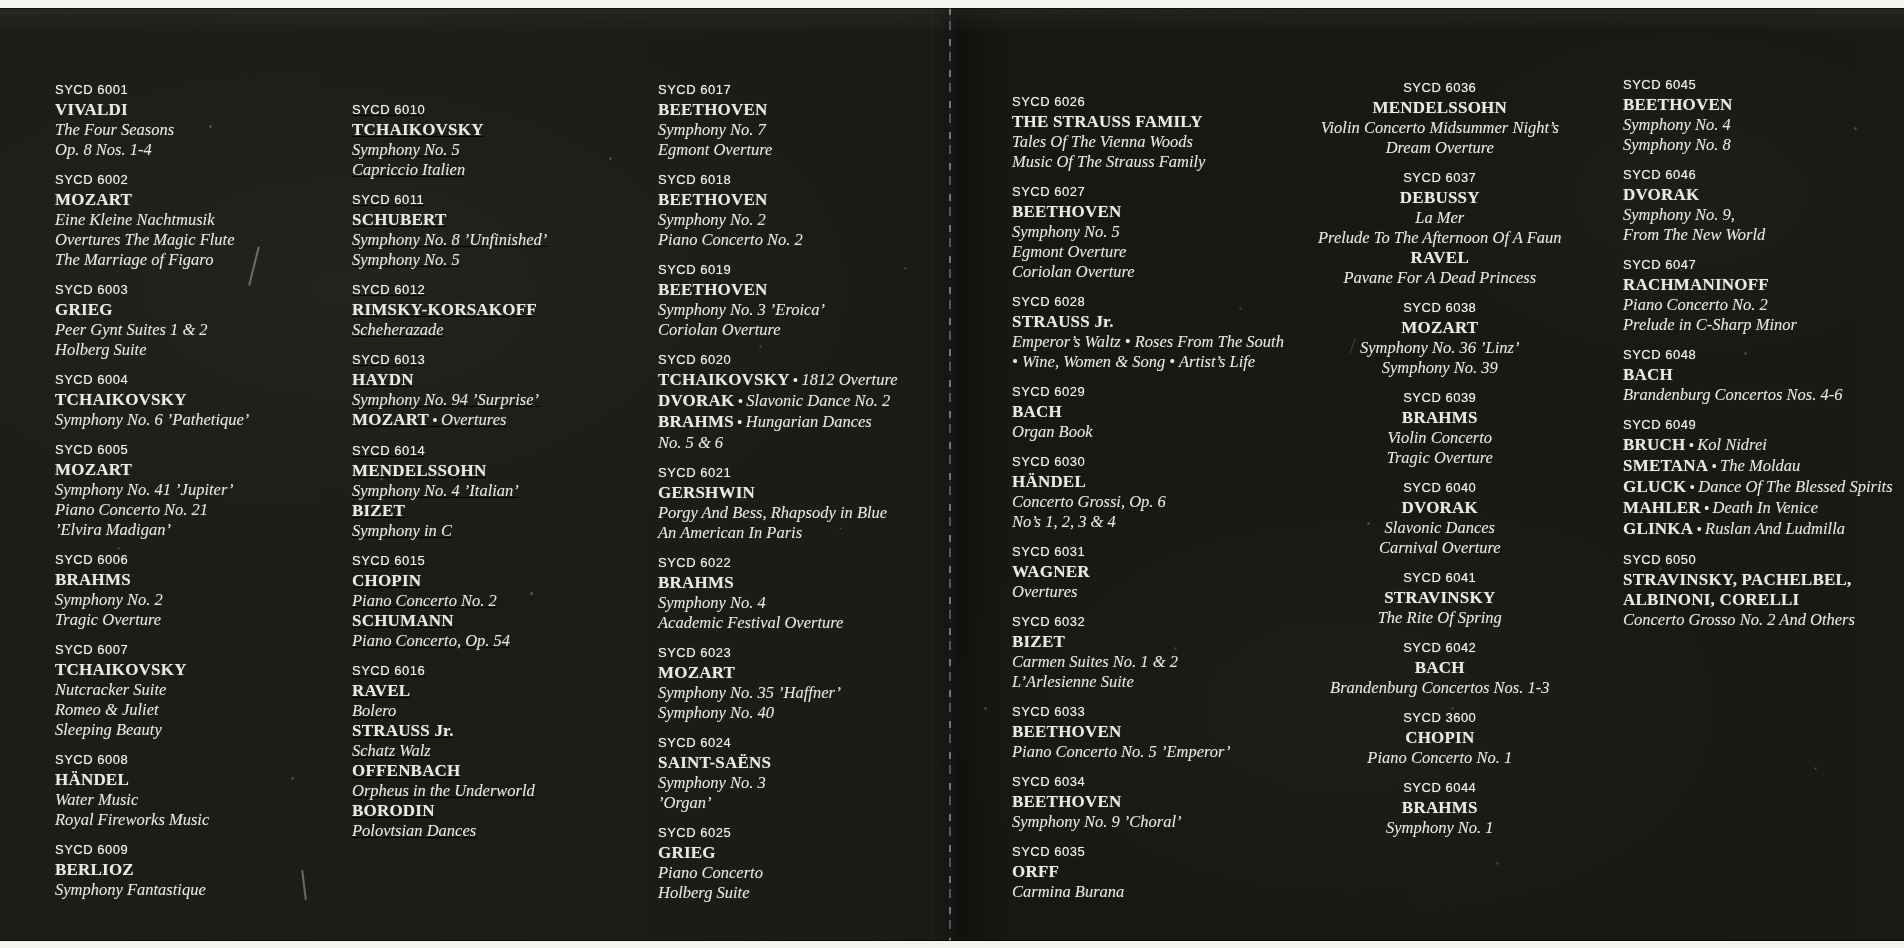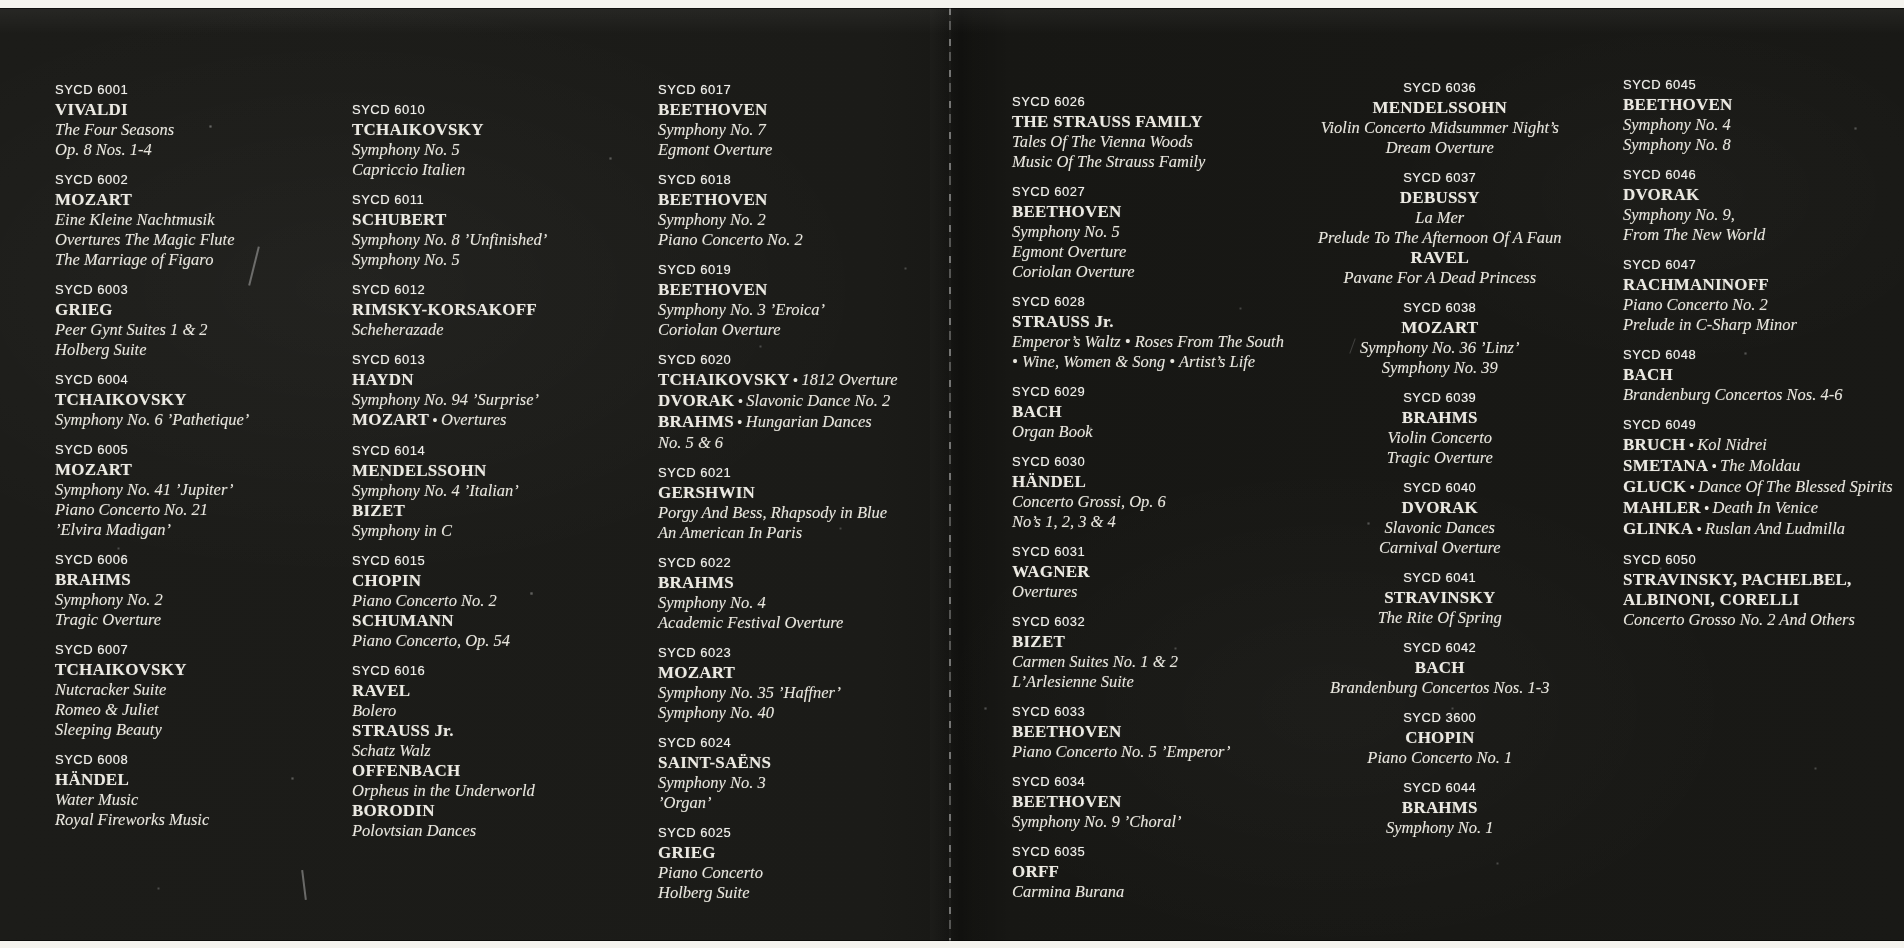--- a/index.html
+++ b/index.html
@@ -49,21 +49,21 @@
       1497px 855px 0 0.5px rgba(255,255,255,.22), 985px 700px 0 0.6px rgba(255,255,255,.25),
       118px 540px 0 0.5px rgba(255,255,255,.22), 158px 880px 0 0.5px rgba(255,255,255,.22);
   }
   .scratch{position:absolute;background:rgba(255,255,255,.34);filter:blur(.3px);}
   .scratch.s1{left:253px;top:238px;width:1.5px;height:40px;transform:rotate(14deg);}
   .scratch.s2{left:303px;top:862px;width:1.5px;height:30px;transform:rotate(-7deg);}
   .scratch.s3{left:1352px;top:330px;width:1px;height:16px;transform:rotate(20deg);opacity:.5;}
   
   .col{position:absolute;}
   .c1{left:55px;top:72px;}
-  .c2{left:352px;top:92px;}
+  .c2{left:352px;top:92px;text-decoration:underline;}
   .c3{left:658px;top:72px;}
   .c4{left:1012px;top:84px;}
   .c5{left:1318px;top:70px;text-align:center;}
   .c6{left:1623px;top:67px;}
   .entry{margin-bottom:10px;}
   .code,.line{line-height:20px;white-space:nowrap;}
   .code{
     font-family:"Liberation Sans",sans-serif;font-size:13px;color:#f0efeb;
     letter-spacing:.5px;text-shadow:0 0 1px rgba(240,240,235,.55);
   }
@@ -132,20 +132,25 @@
           <div class="line"><span class="title">Nutcracker Suite</span></div>
           <div class="line"><span class="title">Romeo &amp; Juliet</span></div>
           <div class="line"><span class="title">Sleeping Beauty</span></div>
         </div>
         <div class="entry">
           <div class="code">SYCD 6008</div>
           <div class="line"><span class="composer">HÄNDEL</span></div>
           <div class="line"><span class="title">Water Music</span></div>
           <div class="line"><span class="title">Royal Fireworks Music</span></div>
         </div>
+        <div class="entry">
+          <div class="code">SYCD 6009</div>
+          <div class="line"><span class="composer">BERLIOZ</span></div>
+          <div class="line"><span class="title">Symphony Fantastique</span></div>
+        </div>
       </div>
     <div class="col c2">
         <div class="entry">
           <div class="code">SYCD 6010</div>
           <div class="line"><span class="composer">TCHAIKOVSKY</span></div>
           <div class="line"><span class="title">Symphony No. 5</span></div>
           <div class="line"><span class="title">Capriccio Italien</span></div>
         </div>
         <div class="entry">
           <div class="code">SYCD 6011</div>

